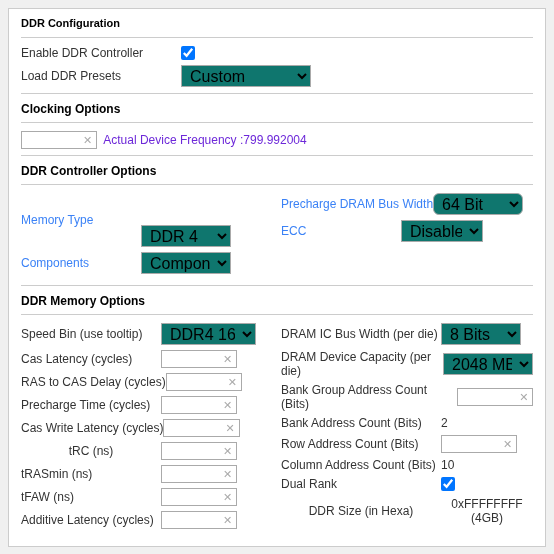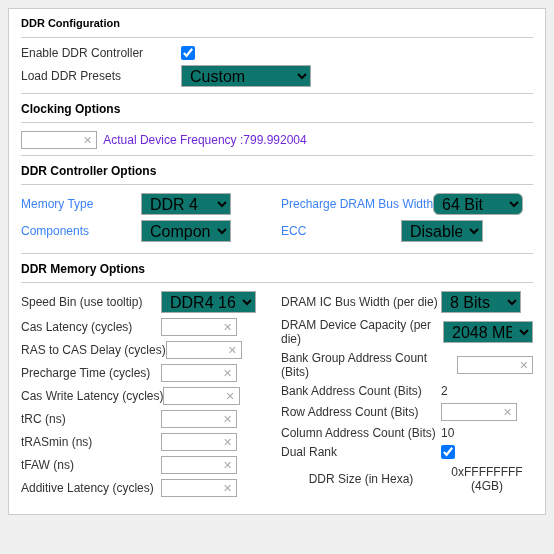--- a/index.html
+++ b/index.html
@@ -133,21 +133,21 @@
   </div>
 
   <hr class="section-divider">
   <div class="section-label">DDR Controller Options</div>
   <hr class="section-divider">
 
   <div class="two-col">
     <div class="col">
       <div class="row">
         <div class="label-sm">Memory Type</div>
-        <select style="width:90px;">
+        <select style="width:90px;margin-top:32px;">
           <option>DDR 4</option>
         </select>
       </div>
       <div class="row">
         <div class="label-sm">Components</div>
         <select style="width:90px;">
           <option>Components</option>
         </select>
       </div>
     </div>
@@ -202,21 +202,21 @@
         </div>
       </div>
       <div class="row">
         <div class="label" style="min-width:140px;">Cas Write Latency (cycles)</div>
         <div class="input-wrap">
           <input type="text" style="">
           <span class="clear-icon">✕</span>
         </div>
       </div>
       <div class="row">
-        <div class="label" style="min-width:140px;">tRC (ns)</div>
+        <div class="label" style="min-width:140px;text-align:center;">tRC (ns)</div>
         <div class="input-wrap">
           <input type="text" style="">
           <span class="clear-icon">✕</span>
         </div>
       </div>
       <div class="row">
         <div class="label" style="min-width:140px;">tRASmin (ns)</div>
         <div class="input-wrap">
           <input type="text" style="">
           <span class="clear-icon">✕</span>

